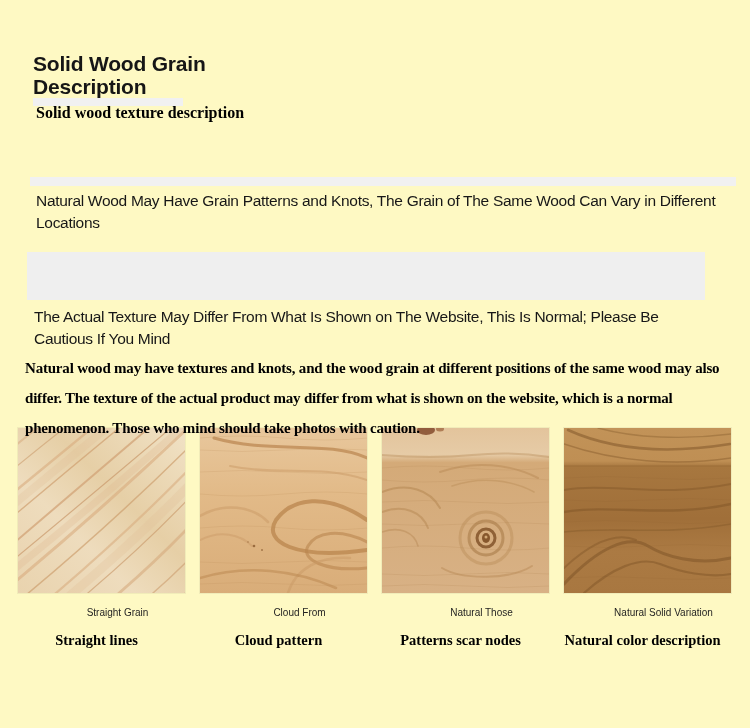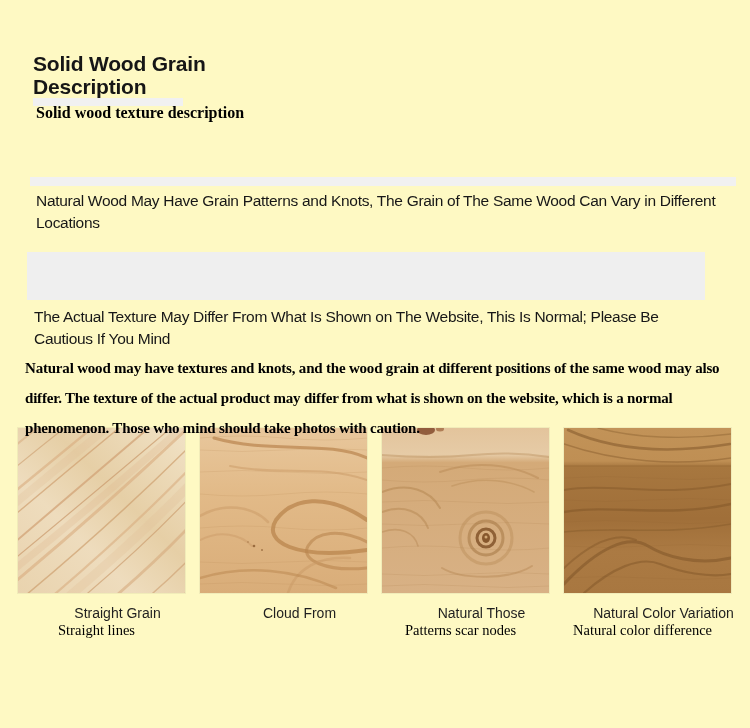--- a/index.html
+++ b/index.html
@@ -40,25 +40,25 @@
     position:absolute; left:18px; top:428px; width:714px;
     display:flex; gap:15px;
   }
   .swatch-card { width:167px; display:flex; flex-direction:column; }
   .swatch-photo {
     width:167px; height:165px; display:block;
     outline:1px solid rgba(0,0,0,0.05);
   }
   .swatch-label {
     margin-top:13px; text-align:center; transform:translateX(16px);
-    font-size:14px; line-height:14px; color:#1f1f1f;
+    font-size:10px; line-height:14px; color:#1f1f1f;
   }
   .swatch-caption {
-    margin-top:1px; text-align:center; transform:translateX(-5px);
-    font-family:"Liberation Serif", serif; font-weight:400;
+    margin-top:11px; text-align:center; transform:translateX(-5px);
+    font-family:"Liberation Serif", serif; font-weight:700;
     font-size:14.5px; line-height:18px; color:#000;
   }
 </style>
 </head>
 <body>
 
 <div class="page">
 
   <div class="hl-strip strip-title"></div>
   <h1 class="page-title">Solid Wood Grain Description</h1>
@@ -135,20 +135,21 @@
           <path d="M88 165 C 96 140 120 128 150 130" stroke="#c99a66" stroke-width="2.5" opacity="0.5"></path>
           <path d="M0 88 C 24 74 52 78 68 94" stroke="#c99a66" stroke-width="2.5" opacity="0.5"></path>
           <path d="M0 112 C 20 102 40 106 52 118" stroke="#c99a66" stroke-width="2" opacity="0.45"></path>
           <path d="M0 150 C 46 136 96 142 136 160" stroke="#b9854e" stroke-width="2.5" opacity="0.5"></path>
         </g>
         <circle cx="54" cy="118" r="1.3" fill="#7d4e24" opacity="0.7"></circle>
         <circle cx="62" cy="122" r="1" fill="#7d4e24" opacity="0.6"></circle>
         <circle cx="48" cy="114" r="0.8" fill="#7d4e24" opacity="0.5"></circle>
       </svg>
       <div class="swatch-label">Cloud From</div>
+      <div class="swatch-caption">Cloud pattern</div>
     </div>
 
     <div class="swatch-card">
       <svg class="swatch-photo" viewBox="0 0 167 165">
         <defs>
           <linearGradient id="nk-base" x1="0" y1="0" x2="0" y2="1">
             <stop offset="0" stop-color="#e3c49c"></stop>
               <stop offset="0.16" stop-color="#e6cba6"></stop>
             <stop offset="0.21" stop-color="#d4aa78"></stop>
               <stop offset="1" stop-color="#d8b185"></stop>
@@ -211,18 +212,18 @@
           <path d="M0 16 C 52 34 112 38 167 30" stroke-width="1.6" opacity="0.4"></path>
           <path d="M34 0 C 70 10 120 12 167 6" stroke-width="1.4" opacity="0.35"></path>
           <path d="M0 62 C 44 54 96 70 167 56" stroke-width="2" opacity="0.4"></path>
           <path d="M0 84 C 50 76 104 90 167 76" stroke-width="2.4" opacity="0.45"></path>
           <path d="M0 104 C 46 98 98 108 167 96" stroke-width="1.6" opacity="0.35"></path>
           <path d="M0 156 C 34 120 64 106 84 118 C 100 128 132 138 167 130" stroke-width="3" opacity="0.5"></path>
           <path d="M0 140 C 28 114 52 104 72 112" stroke-width="2" opacity="0.4"></path>
           <path d="M20 165 C 48 140 76 128 96 136 C 116 144 144 150 167 146" stroke-width="2.2" opacity="0.45"></path>
         </g>
       </svg>
-      <div class="swatch-label">Natural Color Variation</div>
-      <div class="swatch-caption">Natural color difference</div>
+      <div class="swatch-label">Natural Solid Variation</div>
+      <div class="swatch-caption">Natural color description</div>
     </div>
 
   </div>
 </div>
 
 </body></html>

